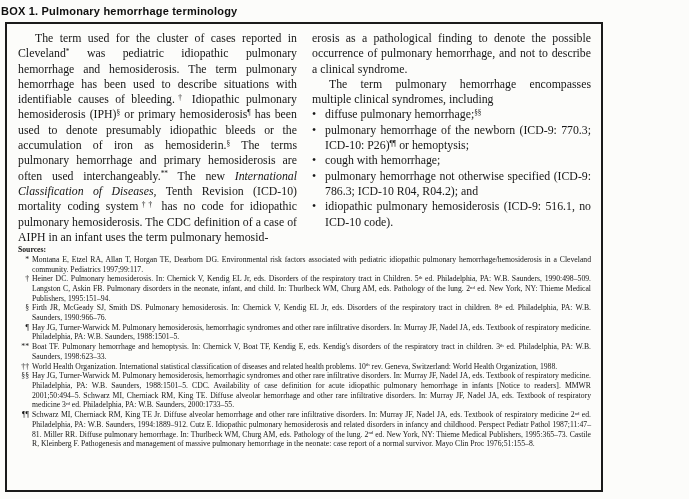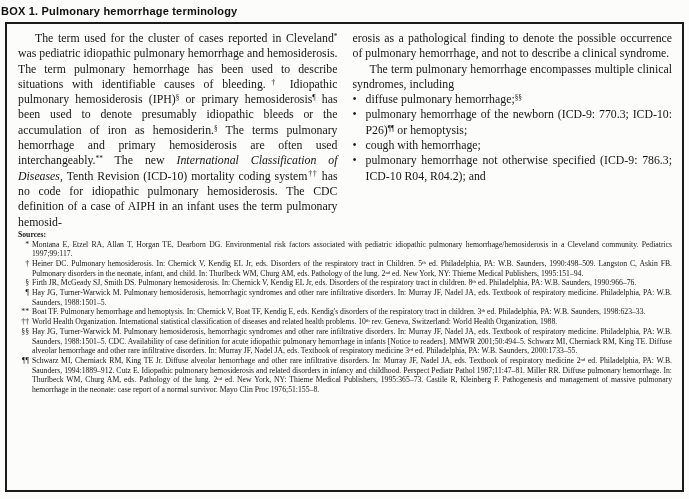--- a/index.html
+++ b/index.html
@@ -14,21 +14,21 @@
     font-family:"Liberation Sans","DejaVu Sans",sans-serif;
     font-weight:bold;
     font-size:11px;
     letter-spacing:0.2px;
     padding:5px 0 0 1px;
     color:#0f0f0f;
   }
   .tbox {
     position:absolute;
     left:5px; top:22px;
-    width:679px; height:470px;
+    width:598px; height:470px;
     border:2px solid #1b1b1b;
     padding:7px 10px 5px 11px;
     overflow:hidden;
   }
   .columns { display:flex; gap:15px; }
   .col {
     flex:1 1 0;
     font-size:11.8px;
     line-height:15.3px;
     text-align:justify;
@@ -90,20 +90,23 @@
           </div>
           <div class="bullet">
             <span class="b-marker">•</span><span><span>pulmonary hemorrhage of the newborn (ICD-9: 770.3; ICD-10: P26)</span><sup>¶¶</sup><span> or hemoptysis;</span></span>
           </div>
           <div class="bullet">
             <span class="b-marker">•</span><span><span>cough with hemorrhage;</span></span>
           </div>
           <div class="bullet">
             <span class="b-marker">•</span><span><span>pulmonary hemorrhage not otherwise specified (ICD-9: 786.3; ICD-10 R04, R04.2); and</span></span>
           </div>
+          <div class="bullet">
+            <span class="b-marker">•</span><span><span>idiopathic pulmonary hemosiderosis (ICD-9: 516.1, no ICD-10 code).</span></span>
+          </div>
         </div>
       </div>
 
     </div>
 
     <div class="sources">
       <div class="sources-label">Sources:</div>
 
       <div class="source-item">
         <span class="s-marker">*</span><span><span>Montana E, Etzel RA, Allan T, Horgan TE, Dearborn DG. Environmental risk factors associated with pediatric idiopathic pulmonary hemorrhage/hemosiderosis in a Cleveland community. Pediatrics 1997;99:117.</span></span>

